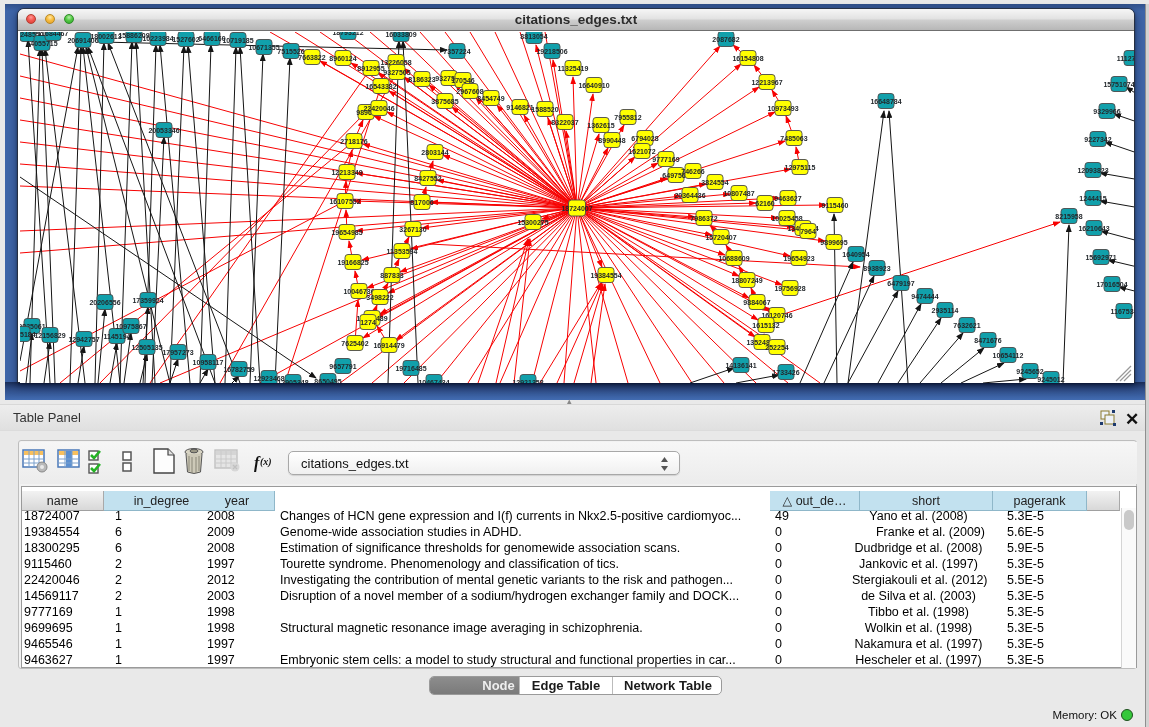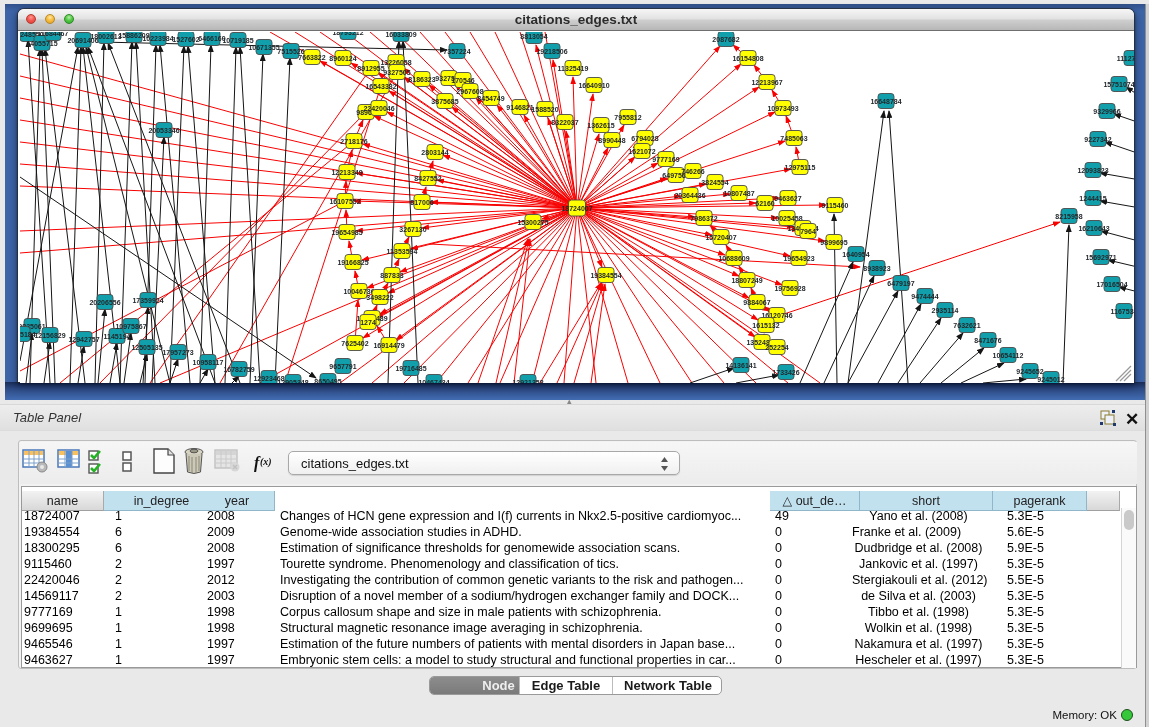--- a/index.html
+++ b/index.html
@@ -29,21 +29,21 @@
 .light { position:absolute; top:5px; width:10px; height:10px; border-radius:50%; }
 #lr { left:8px; background:radial-gradient(circle at 50% 30%, #ff9a96 0%, #f45952 45%, #d93a32 100%); border:1px solid #b43c30;}
 #ly { left:27px; background:radial-gradient(circle at 50% 30%, #ffe9a8 0%, #f9bd3f 45%, #df9b28 100%); border:1px solid #b88a25;}
 #lg { left:46px; background:radial-gradient(circle at 50% 30%, #b6edaa 0%, #55ca45 45%, #2ba32a 100%); border:1px solid #2f8b28;}
 #canvas { position:absolute; left:2px; top:23px; width:1114px; height:351px;
   background:#fff; overflow:hidden; }
 
 #tp-head { position:absolute; left:0; top:404px; width:1149px; height:27px;
   background:linear-gradient(180deg,#ededed,#e0e0e0);
   border-top:1px solid #d8d8d8; border-bottom:1px solid #dcdcdc; }
-#tp-head .lbl { position:absolute; left:13px; top:5px; font-size:13px; color:#333;font-style:italic; }
+#tp-head .lbl { position:absolute; left:13px; top:5px; font-size:13px; color:#333; }
 #tp-close { position:absolute; left:1125px; top:409px; font-size:17px; font-weight:bold; color:#111; }
 #panel { position:absolute; left:18px; top:440px; width:1119px; height:229px;
   background:#f2f2f2; border:1px solid #bdbdbd; border-radius:3px; }
 #toolbar { position:absolute; left:1px; top:1px; width:1117px; height:42px;
   background:linear-gradient(180deg,#f6f6f6,#ececec); }
 #combo { position:absolute; left:268px; top:9px; width:392px; height:24px;
   background:linear-gradient(180deg,#ffffff,#f0f0f0); border:1px solid #a8a8a8;
   border-radius:5px; box-shadow:0 1px 1px rgba(0,0,0,.12); }
 #combo .txt { position:absolute; left:12px; top:4px; font-size:13px; color:#111; }
 
@@ -673,21 +673,21 @@
           <span style="left:753px">49</span>
           <span style="left:830px;width:133px;text-align:center">Yano et al. (2008)</span>
           <span style="left:985px">5.3E-5</span>
         </div>
 <div class="row" style="top:37px">
           <span style="left:2px">19384554</span>
           <span style="left:93px">6</span>
           <span style="left:185px">2009</span>
           <span style="left:258px">Genome-wide association studies in ADHD.</span>
           <span style="left:753px">0</span>
-          <span style="left:830px;width:133px;text-align:left">Franke et al. (2009)</span>
+          <span style="left:830px;width:133px;text-align:right">Franke et al. (2009)</span>
           <span style="left:985px">5.6E-5</span>
         </div>
 <div class="row" style="top:53px">
           <span style="left:2px">18300295</span>
           <span style="left:93px">6</span>
           <span style="left:185px">2008</span>
           <span style="left:258px">Estimation of significance thresholds for genomewide association scans.</span>
           <span style="left:753px">0</span>
           <span style="left:830px;width:133px;text-align:center">Dudbridge et al. (2008)</span>
           <span style="left:985px">5.9E-5</span>
@@ -698,57 +698,55 @@
           <span style="left:185px">1997</span>
           <span style="left:258px">Tourette syndrome. Phenomenology and classification of tics.</span>
           <span style="left:753px">0</span>
           <span style="left:830px;width:133px;text-align:center">Jankovic et al. (1997)</span>
           <span style="left:985px">5.3E-5</span>
         </div>
 <div class="row" style="top:85px">
           <span style="left:2px">22420046</span>
           <span style="left:93px">2</span>
           <span style="left:185px">2012</span>
-          <span style="left:258px">Investigating the contribution of common genetic variants to the risk and pathogen...</span>
+          <span style="left:258px">Investigating the contribution of mental genetic variants to the risk and pathogen...</span>
           <span style="left:753px">0</span>
           <span style="left:830px;width:133px;text-align:center">Stergiakouli et al. (2012)</span>
           <span style="left:985px">5.5E-5</span>
         </div>
 <div class="row" style="top:101px">
           <span style="left:2px">14569117</span>
           <span style="left:93px">2</span>
           <span style="left:185px">2003</span>
           <span style="left:258px">Disruption of a novel member of a sodium/hydrogen exchanger family and DOCK...</span>
           <span style="left:753px">0</span>
           <span style="left:830px;width:133px;text-align:center">de Silva et al. (2003)</span>
           <span style="left:985px">5.3E-5</span>
         </div>
 <div class="row" style="top:117px">
           <span style="left:2px">9777169</span>
           <span style="left:93px">1</span>
           <span style="left:185px">1998</span>
-          <span style="left:258px">Corpus callosum shape and size in male patients with schizophrenia.</span>
           <span style="left:753px">0</span>
           <span style="left:830px;width:133px;text-align:center">Tibbo et al. (1998)</span>
           <span style="left:985px">5.3E-5</span>
         </div>
 <div class="row" style="top:133px">
           <span style="left:2px">9699695</span>
           <span style="left:93px">1</span>
           <span style="left:185px">1998</span>
           <span style="left:258px">Structural magnetic resonance image averaging in schizophrenia.</span>
           <span style="left:753px">0</span>
           <span style="left:830px;width:133px;text-align:center">Wolkin et al. (1998)</span>
           <span style="left:985px">5.3E-5</span>
         </div>
 <div class="row" style="top:149px">
           <span style="left:2px">9465546</span>
           <span style="left:93px">1</span>
           <span style="left:185px">1997</span>
-          <span style="left:258px">Estimation of the future numbers of patients with mental disorders in Japan base...</span>
           <span style="left:753px">0</span>
           <span style="left:830px;width:133px;text-align:center">Nakamura et al. (1997)</span>
           <span style="left:985px">5.3E-5</span>
         </div>
 <div class="row" style="top:165px">
           <span style="left:2px">9463627</span>
           <span style="left:93px">1</span>
           <span style="left:185px">1997</span>
           <span style="left:258px">Embryonic stem cells: a model to study structural and functional properties in car...</span>
           <span style="left:753px">0</span>

